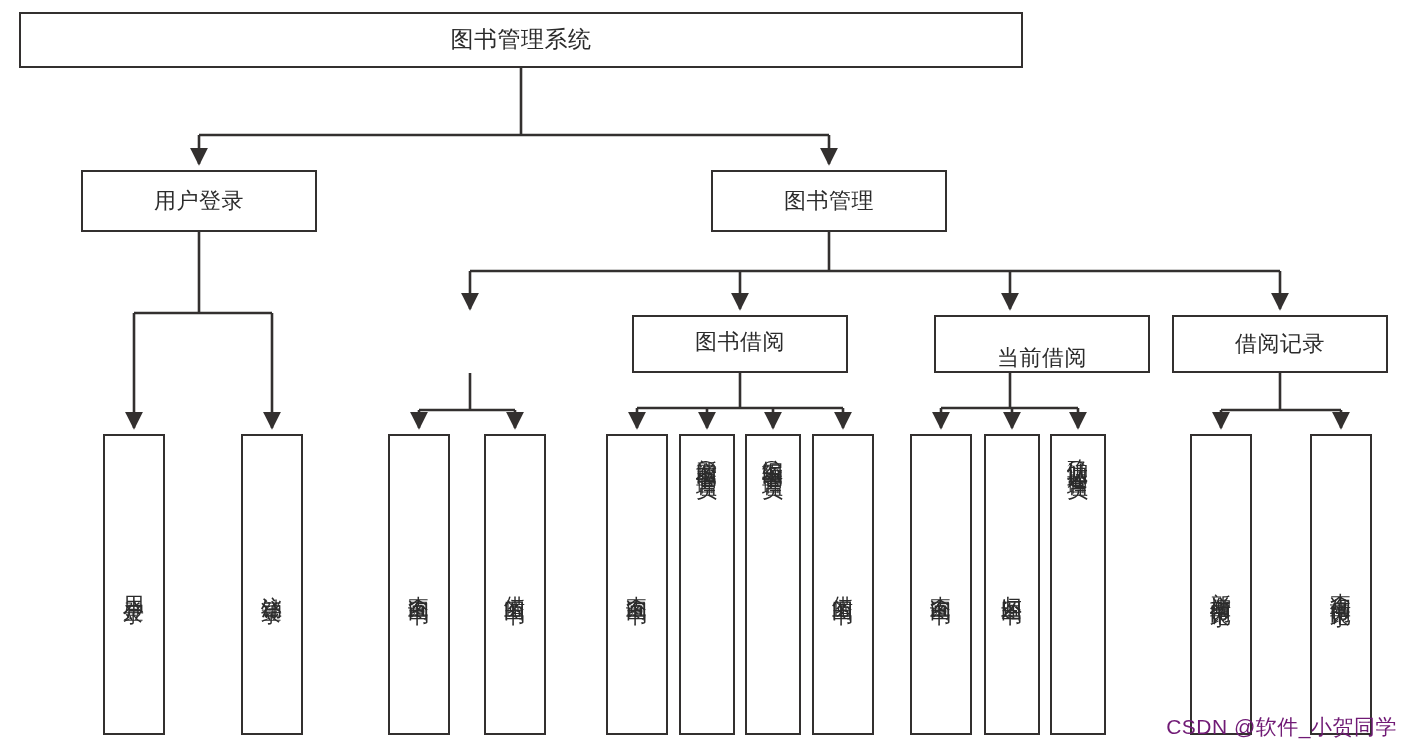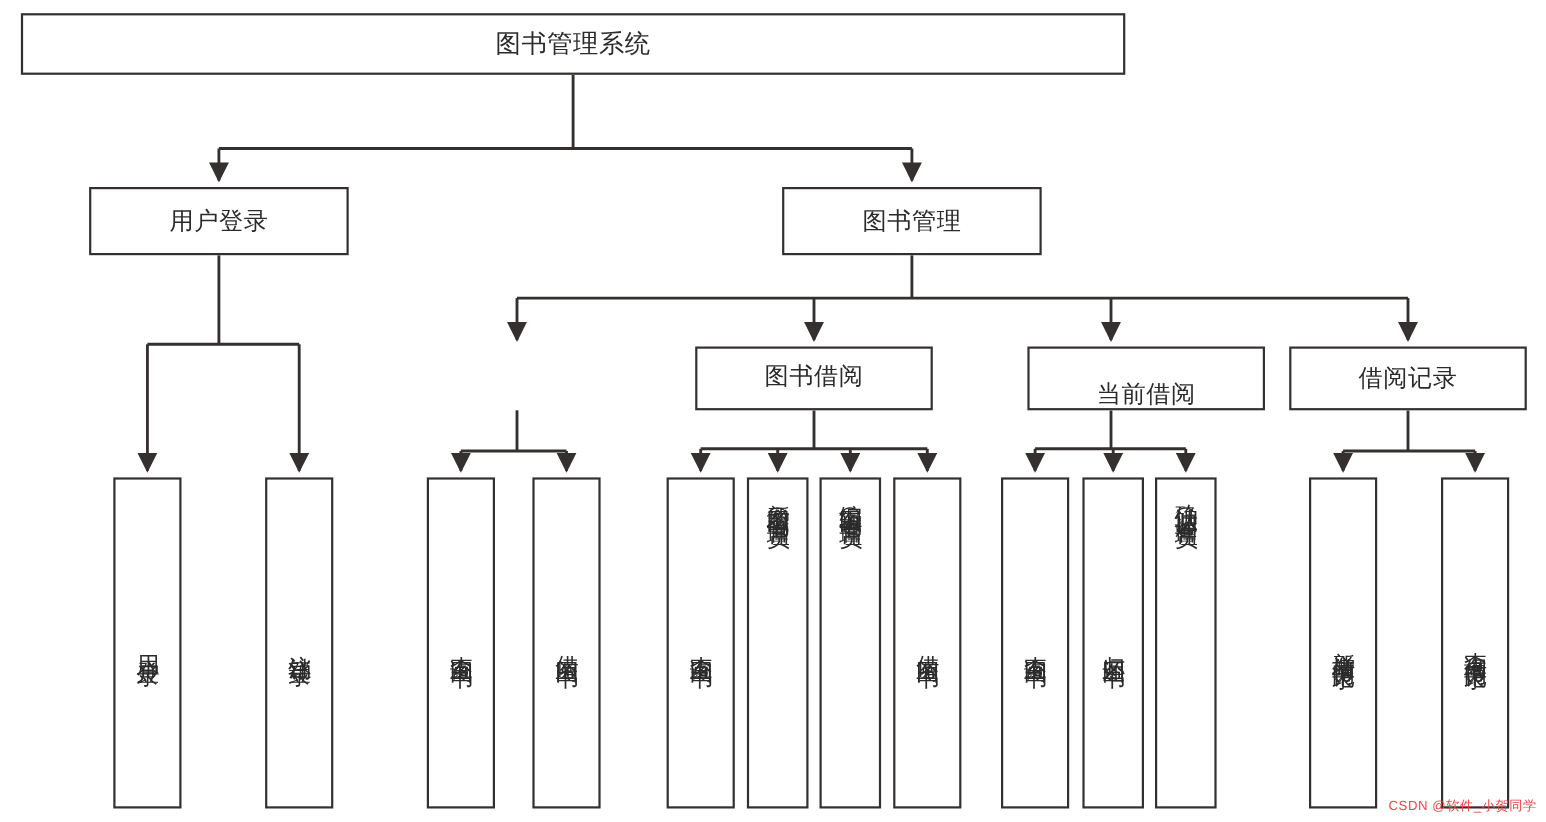--- a/index.html
+++ b/index.html
@@ -61,22 +61,22 @@
     line-height: 1;
   }
   .node.vert.mid {
     align-items: center;
     padding-top: 0;
   }
   .watermark {
     position: absolute;
     right: 8px;
     bottom: 6px;
-    font-size: 12px;
-    color: #ef4444;
+    font-size: 21px;
+    color: #701a75;
     white-space: nowrap;
     letter-spacing: 0.5px;
   }
 </style>
 </head>
 <body>
 
 <div id="diagram-root">
 
   <svg class="edges" viewBox="0 0 1405 747">

